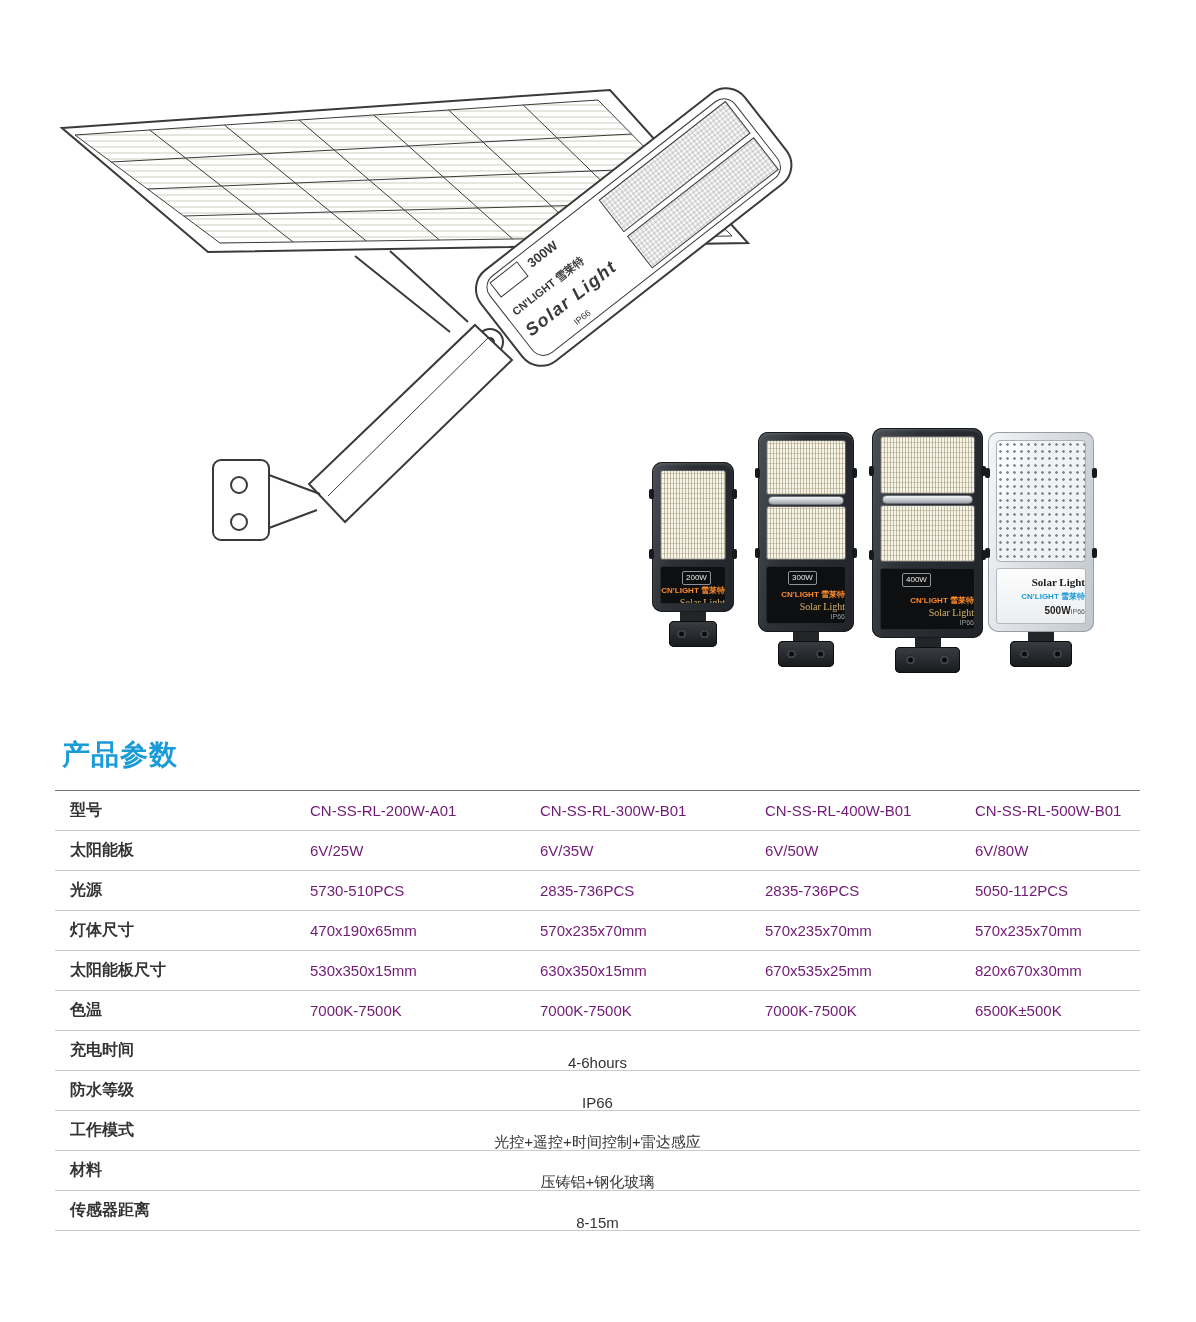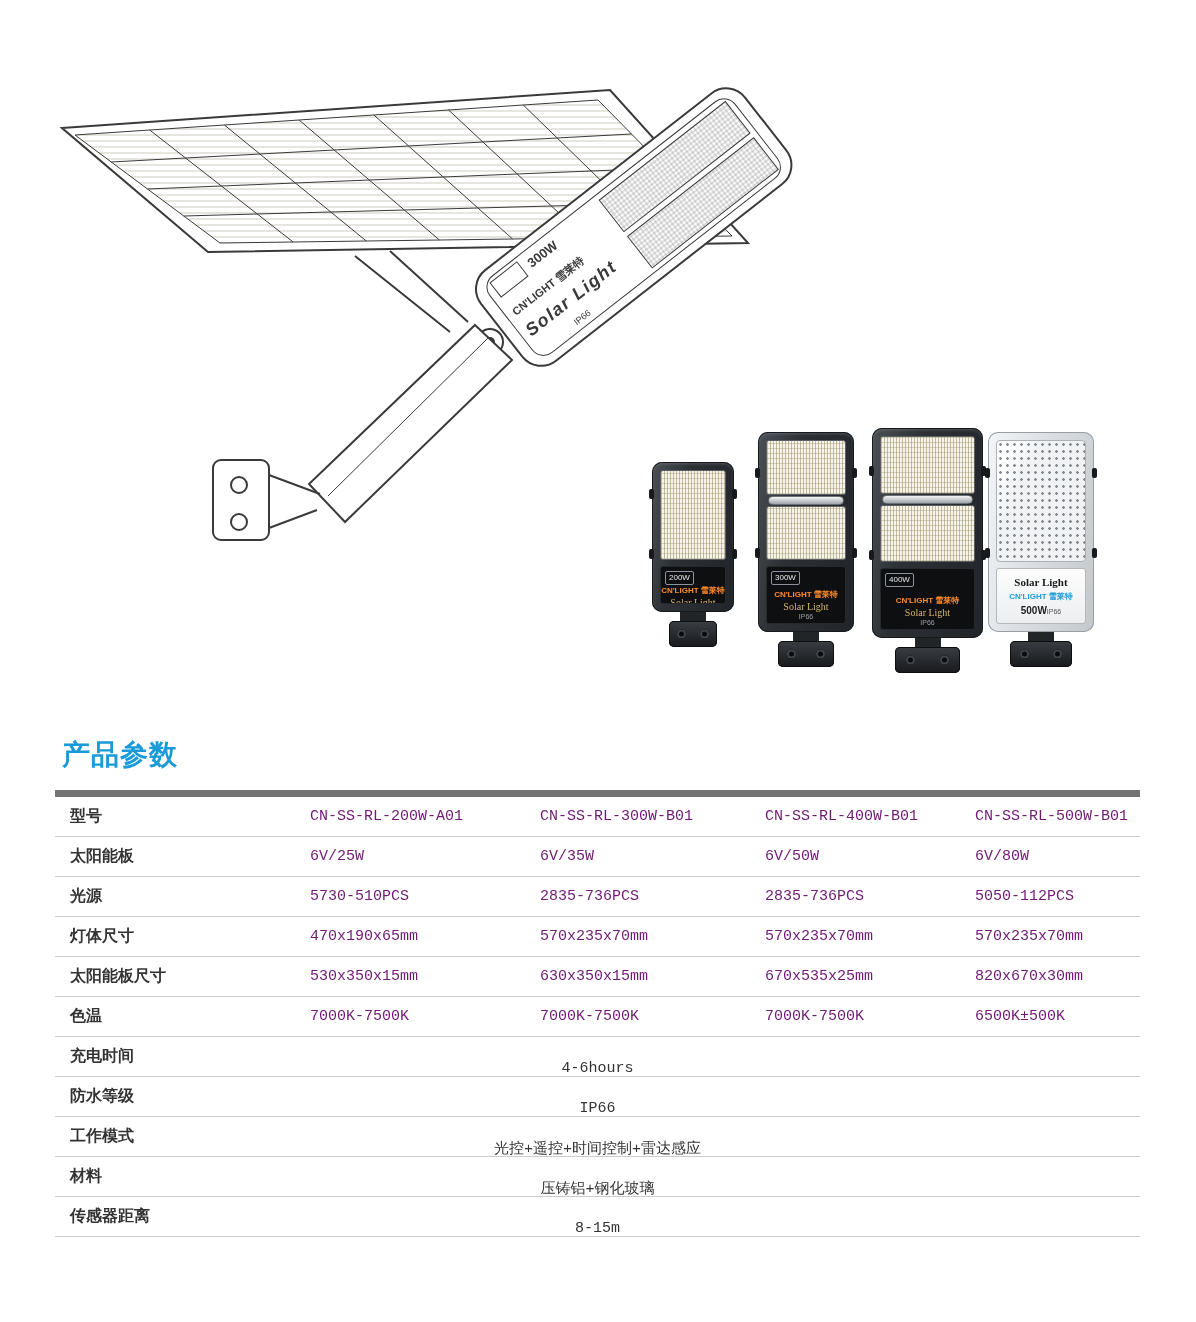--- a/index.html
+++ b/index.html
@@ -34,21 +34,21 @@
   .double .led-window { display:flex; flex-direction:column; }
   .double .pane { flex:1; }
   .double .divider { height:9px; margin:1px 2px; background:linear-gradient(#f4f5f6,#9fa6ac);
     border-radius:5px; border:1px solid #6b7075; }
   .dots .led-window { background:#f0f2f4; border:1px solid #aab0b5;
     background-image:radial-gradient(rgba(110,118,125,.85) 1.2px, transparent 1.5px),
                      linear-gradient(115deg, rgba(255,255,255,.9) 0 12%, transparent 30%);
     background-size:7px 7px, 100% 100%; }
 
   .face { position:absolute; left:8px; right:8px; top:calc(var(--wh) + 14px); bottom:8px;
-    border-radius:3px; display:flex; flex-direction:column; align-items:center; overflow:hidden; }
+    border-radius:3px; display:flex; flex-direction:column; align-items:flex-end; overflow:hidden;padding-left:17px; }
   .dark .face  { background:#0e0f11; border:1px solid #26292c; }
   .light .face { background:linear-gradient(#fdfdfd,#eceef0); border:1px solid #b4b9be; justify-content:center; gap:3px; }
 
   .badge { align-self:flex-start; margin:4px 0 auto 4px; border:1px solid #8d939a; color:#e8e8e8;
     font-size:8px; line-height:1; padding:2px 3px; border-radius:2px; }
   .dark .brand { color:#ff8b2a; font-size:8px; font-weight:bold; white-space:nowrap; }
   .dark .name  { color:#d8b36a; font-size:10px; font-family:"Liberation Serif",serif; white-space:nowrap; margin-top:1px; }
   .dark .ip    { color:#9aa0a5; font-size:7px; margin:1px 0 3px; }
 
   .lname  { color:#1b1c1e; font-size:11px; font-weight:bold; font-family:"Liberation Serif",serif; white-space:nowrap; }
@@ -65,21 +65,21 @@
     border-radius:5px; position:relative; box-shadow:inset 0 0 0 1px #0c0d0e; }
   .hole  { position:absolute; top:50%; transform:translateY(-50%); width:9px; height:9px;
     border-radius:50%; background:#0a0b0c; box-shadow:inset 0 0 0 2px #41464c; }
   .hole:first-child{ left:16%; } .hole:last-child{ right:16%; }
 
   
   .section-title { position:absolute; left:62px; top:736px; font-size:28px; font-weight:bold;
     color:#1a9bd8; letter-spacing:1px; }
 
   .spec-table { position:absolute; left:55px; top:790px; width:1085px;
-    border-top:7px solid #737373; font-size:15px; color:#333;font-family:Liberation Mono, monospace; }
+    border-top:1px solid #737373; font-size:15px; color:#333; }
   .row { position:relative; display:grid; grid-template-columns:255px 230px 225px 210px 1fr;
     align-items:center; height:40px; border-bottom:1px solid #ccc; }
   .row .label { padding-left:15px; font-weight:bold; font-size:16px; color:#333; }
   .row .value { color:#701a75; }
   .row .span-value { position:absolute; left:0; right:0; top:50%; transform:translateY(-50%);
     text-align:center; color:#333;margin-top:11px; }
 </style>
 </head>
 <body>
 

